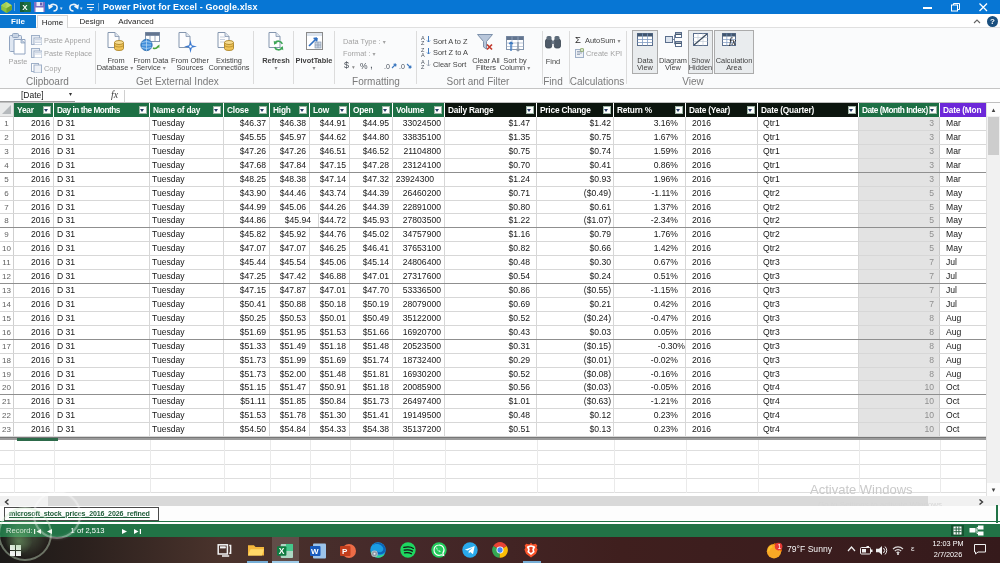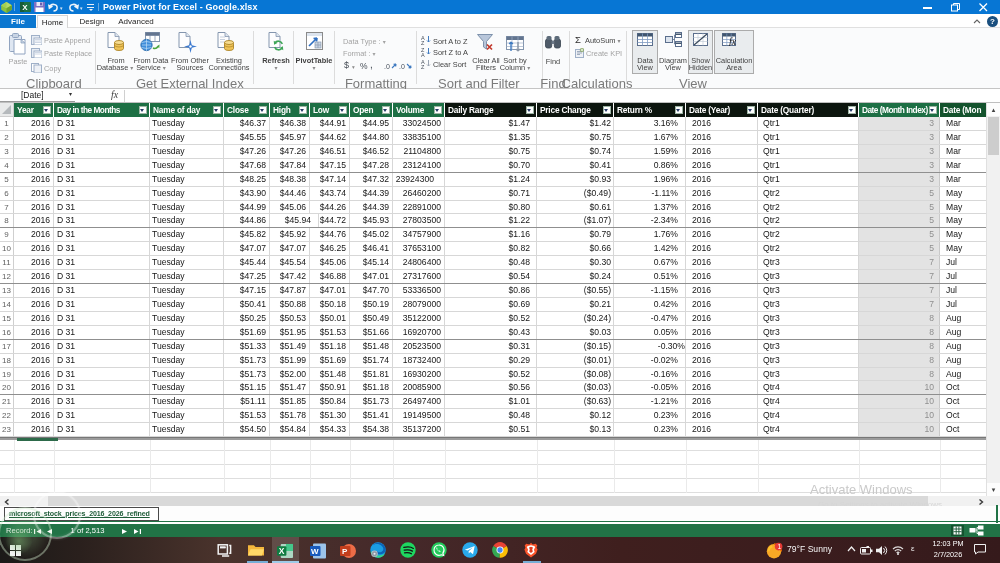--- a/index.html
+++ b/index.html
@@ -7,37 +7,37 @@
 body{font-family:"Liberation Sans",sans-serif;position:relative;background:#fff}
 #titlebar{position:absolute;left:0;top:0;width:1000px;height:14px;background:#0776d4}
 #titlebar .ttl{position:absolute;left:103px;top:1.5px;font-size:9px;font-weight:bold;color:#fff;letter-spacing:.1px}
 .tsep{position:absolute;top:3px;width:1px;height:8px;background:#66a8e2}
 #tabrow{position:absolute;left:0;top:14px;width:1000px;height:14px;background:#fff}
 #filebtn{position:absolute;left:0;top:1px;width:36px;height:13px;background:#0b77d0;color:#fff;font-size:8px;font-weight:bold;text-align:center;line-height:13px}
 .rtab{position:absolute;top:1px;height:13px;font-size:8px;color:#262626;line-height:14px;text-align:center}
 #hometab{left:37px;width:31px;border:1px solid #d5d5d5;border-bottom:none;background:#fafbfc;color:#1a1a1a;z-index:3}
 #ribbon{position:absolute;left:0;top:28px;width:1000px;height:61px;background:#fafbfc;border-bottom:1px solid #c5c5c5}
 .gsep{position:absolute;top:3px;width:1px;height:53px;background:#dcdcdc}
-.glab{position:absolute;top:47.5px;font-size:13px;color:#7a7a7a;text-align:center;white-space:nowrap}
+.glab{position:absolute;top:47.5px;font-size:10px;color:#7a7a7a;text-align:center;white-space:nowrap}
 .rlab{position:absolute;font-size:7.4px;color:#3f3f3f;white-space:nowrap}
 .rlabg{position:absolute;font-size:7.4px;color:#a3a3a3;white-space:nowrap}
 .ctr{text-align:center}
 .dda{color:#8b8b8b;font-size:6px}
 .vbtn{position:absolute;top:2px;height:44px;border:1px solid #ababab;background:#e9ecee}
 .vbtnf{position:absolute;top:2px;height:44px}
 #fbar{position:absolute;left:0;top:89px;width:1000px;height:14px;background:#fff;border-bottom:1px solid #bfbfbf}
 #nbox{position:absolute;left:0;top:1px;width:75px;height:12px;border-bottom:1px solid #9a9a9a}
 #nbox .nt{position:absolute;left:21px;top:0px;font-size:8.5px;color:#1a1a1a}
 #nbox .na{position:absolute;right:3px;top:0px;font-size:6px;color:#333}
 #fx{position:absolute;left:111px;top:0px;font-family:"Liberation Serif",serif;font-style:italic;font-size:10px;color:#3f3f3f}
 #fsep{position:absolute;left:124px;top:1px;width:1px;height:12px;background:#d0d0d0}
 .hcell{position:absolute;top:103px;height:14px;color:#fff;font-size:8.3px;font-weight:bold;overflow:hidden;border-right:1px solid #fff;letter-spacing:-0.2px}
 .hg{background:#1d6f44}
 .hd{background:#0c150e}
-.hk{background:#14532d;border-right:none}
+.hk{background:#6d28d9;border-right:none}
 .hlab{position:absolute;left:3px;top:1.5px;white-space:nowrap}
 .hcell .dd{position:absolute;right:2.5px;top:3px;width:8px;height:8px;background:#fff;border:1px solid #9db5a5}
 .hcell .dd::after{content:"";position:absolute;left:0.8px;top:1.8px;border-left:2.4px solid transparent;border-right:2.4px solid transparent;border-top:3.2px solid #253a66}
 .corner{background:#e9eaea;border-right:1px solid #cfcfcf;border-bottom:1px solid #cfcfcf}
 .tri{position:absolute;right:2px;bottom:2px;width:0;height:0;border-left:9px solid transparent;border-bottom:9px solid #b5b9bc}
 .row{position:absolute;left:0;width:986px;border-bottom:1px solid #d7d7d7;background:#fff}
 .row.r4{border-bottom:1px solid #8f8f8f}
 .c{position:absolute;top:0;height:100%;font-size:8.6px;color:#161616;border-right:1px solid #d7d7d7;line-height:13.2px;white-space:nowrap;overflow:hidden}
 .rn{left:0;width:14px;color:#5f5f5f;text-align:center;font-size:8px;border-right:1px solid #cfcfcf}
 .num{text-align:right}

